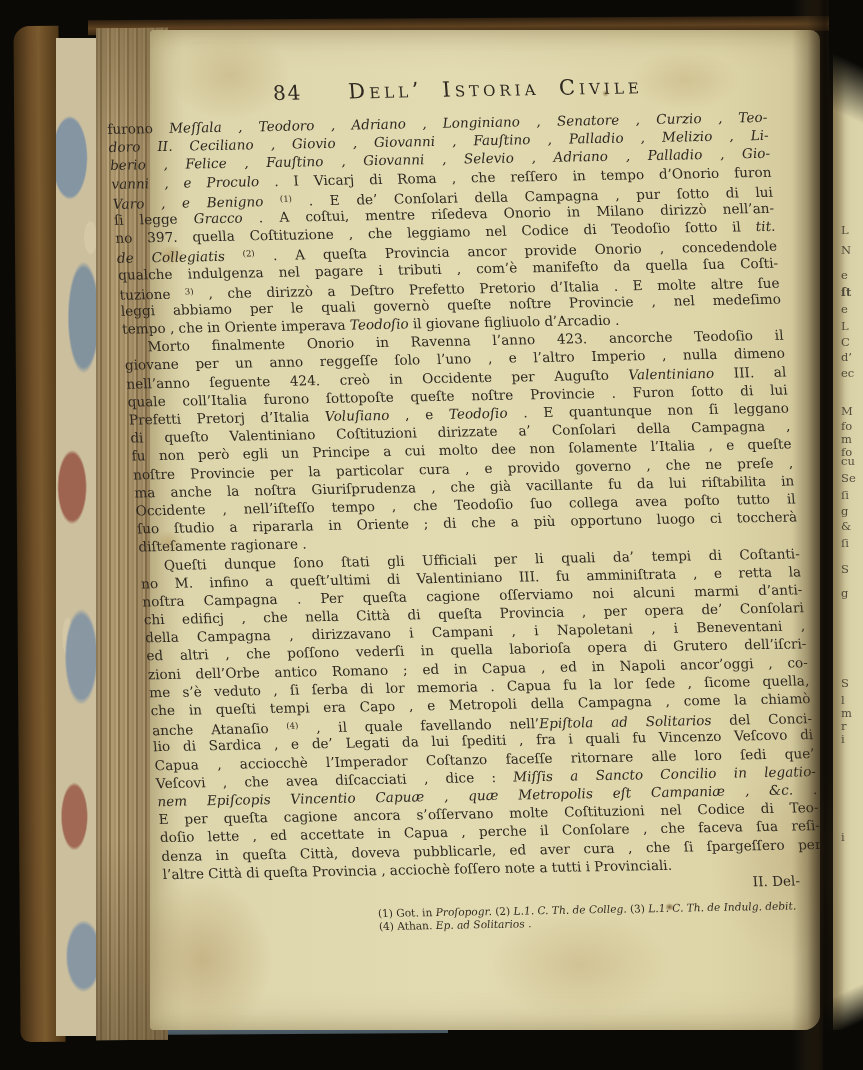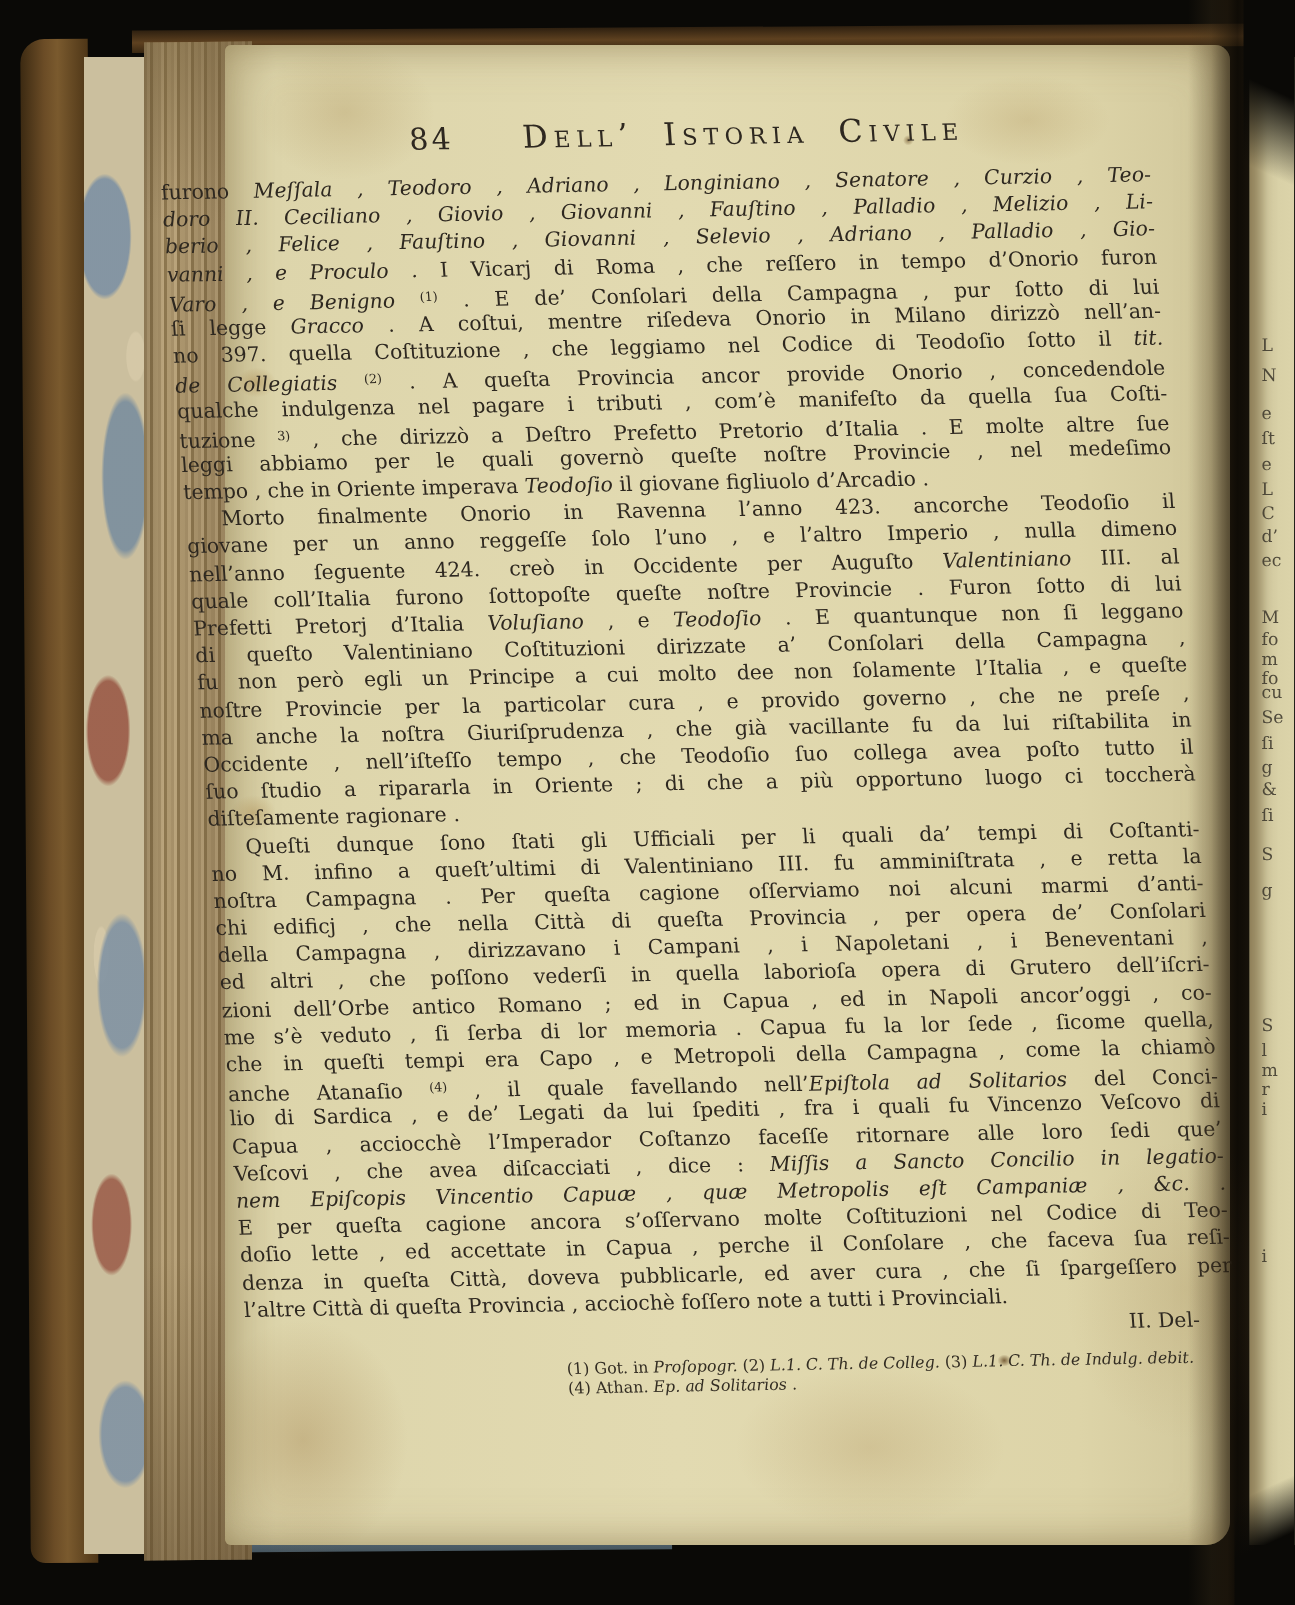--- a/index.html
+++ b/index.html
@@ -138,21 +138,21 @@
         <div><span>(1)  Got. in </span><span class="it">Proſopogr.</span><span>        (2)  </span><span class="it">L.1. C. Th. de Colleg.</span><span>        (3)  </span><span class="it">L.1. C. Th. de Indulg. debit.</span></div>
         <div><span>(4)  Athan. </span><span class="it">Ep. ad Solitarios</span><span> .</span></div>
       </div>
   </div>
 
   <div class="gutter"></div>
   <div class="sliver">
       <span class="frag" style="top: 185px;">L</span>
       <span class="frag" style="top: 205px;">N</span>
       <span class="frag" style="top: 230px;">e</span>
-      <span class="frag" style="top: 247px;">ſt</span>
+      <span class="frag" style="top: 247px; font-weight: bold;">ſt</span>
       <span class="frag" style="top: 264px;">e</span>
       <span class="frag" style="top: 281px;">L</span>
       <span class="frag" style="top: 297px;">C</span>
       <span class="frag" style="top: 312px;">d’</span>
       <span class="frag" style="top: 328px;">ec</span>
       <span class="frag" style="top: 366px;">M</span>
       <span class="frag" style="top: 381px;">fo</span>
       <span class="frag" style="top: 394px;">m</span>
       <span class="frag" style="top: 407px;">fo</span>
       <span class="frag" style="top: 433px;">Se</span>

